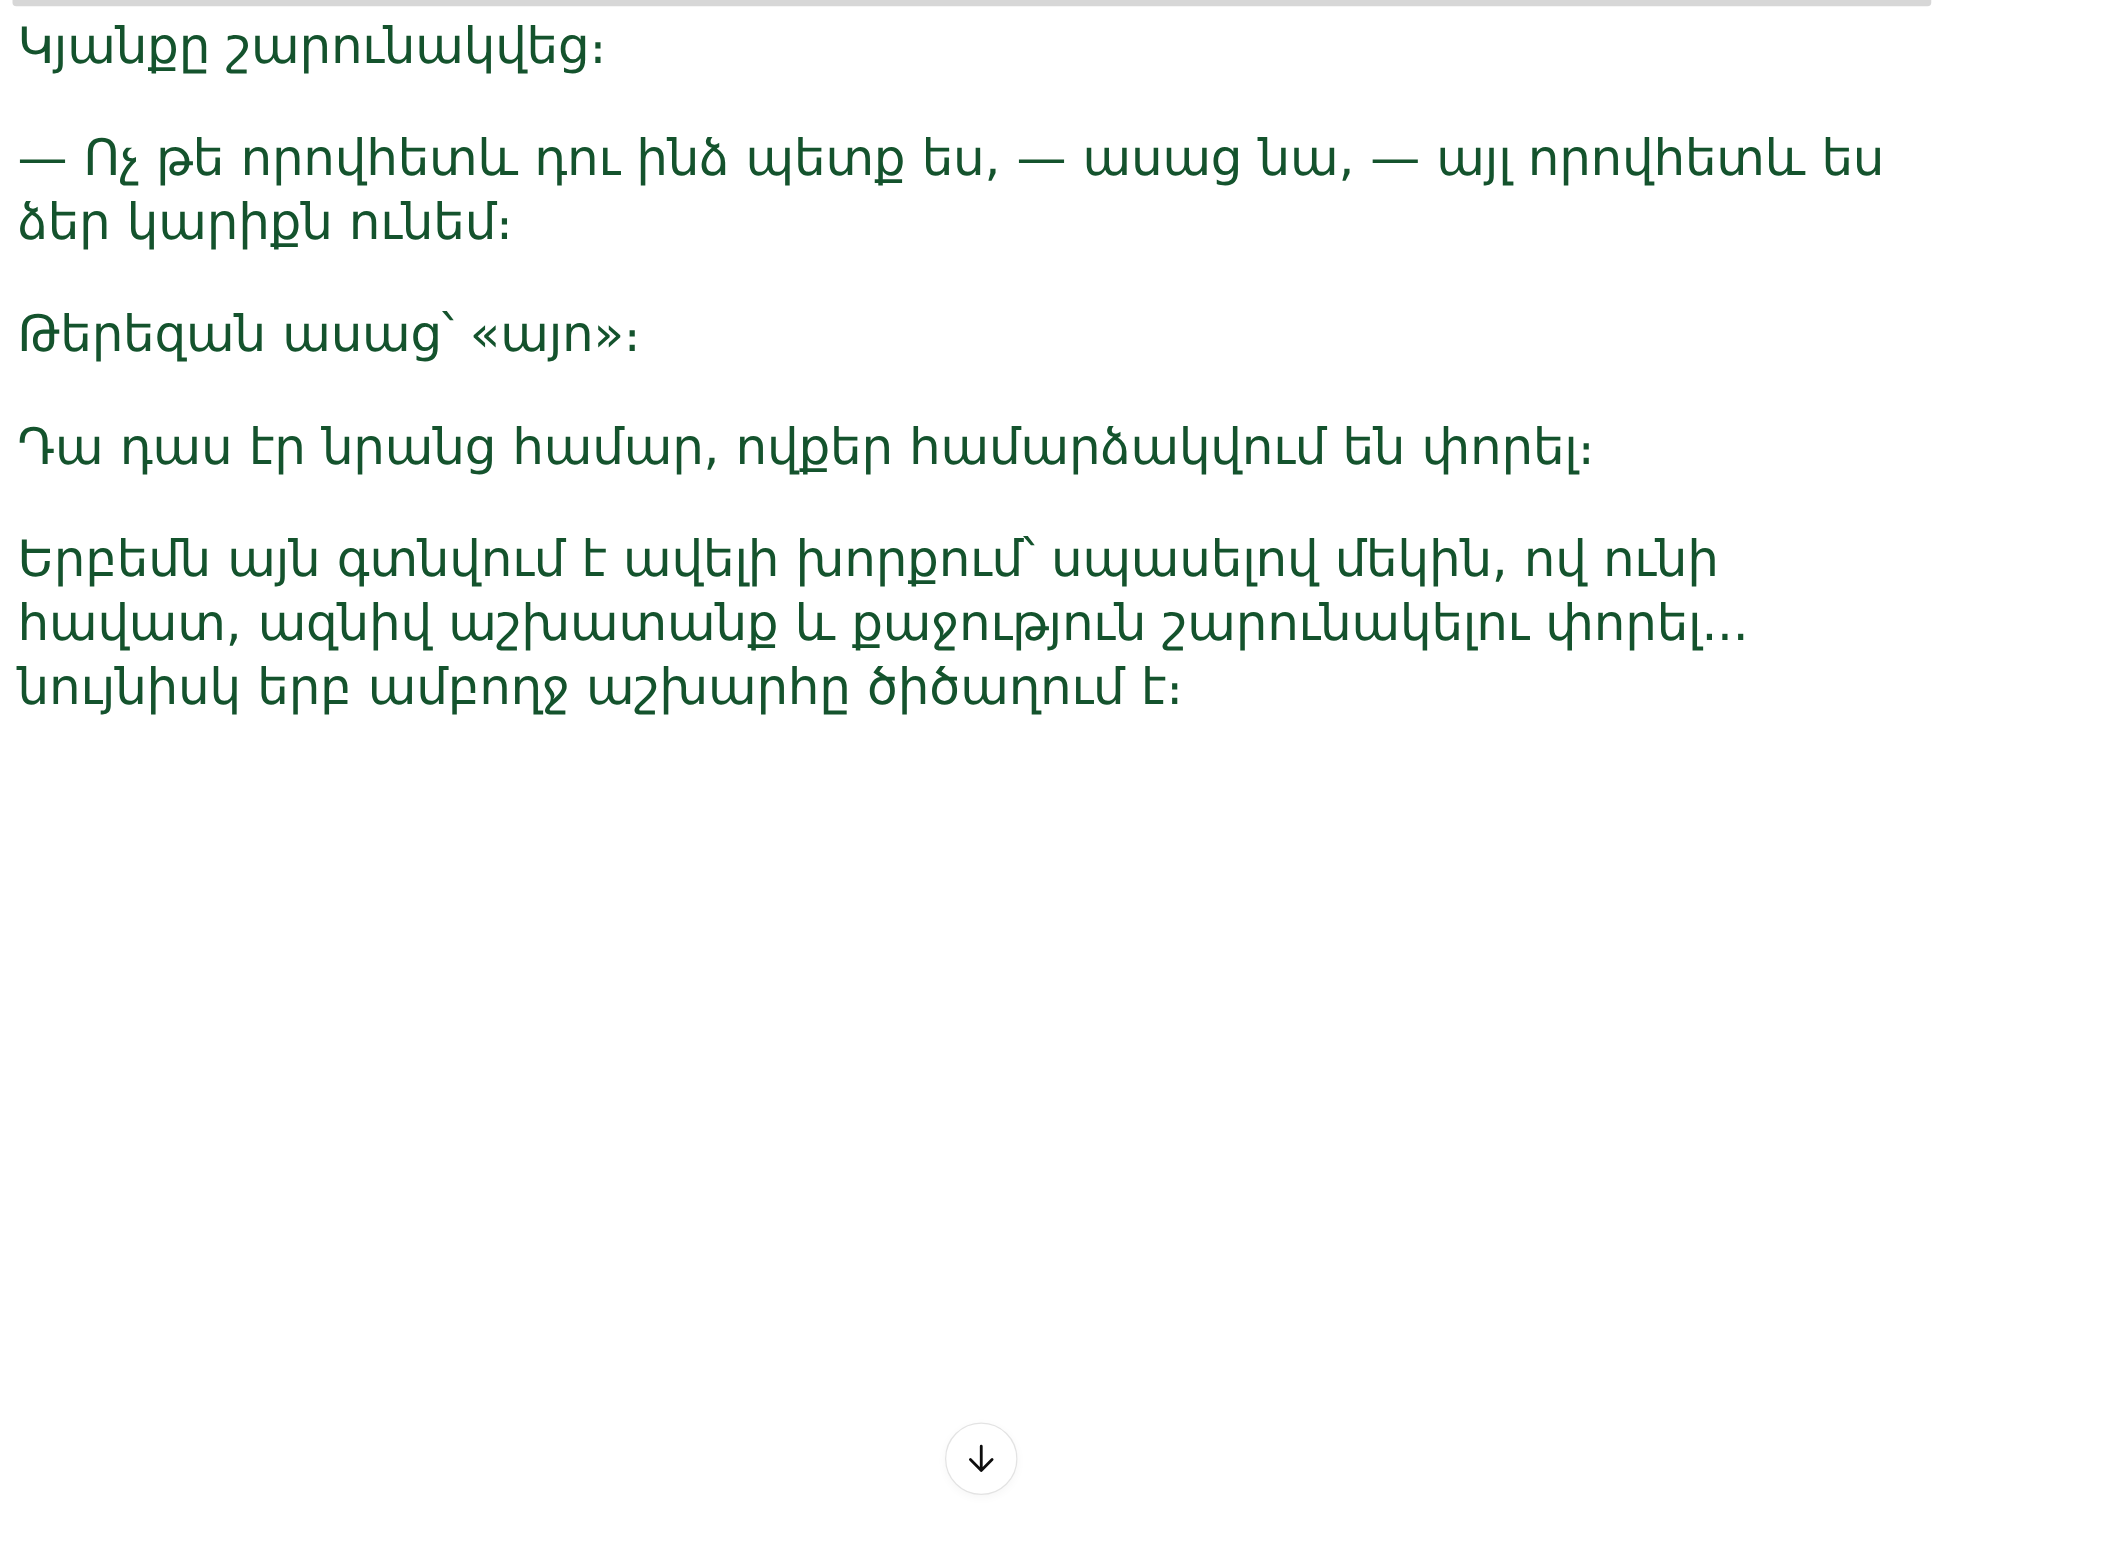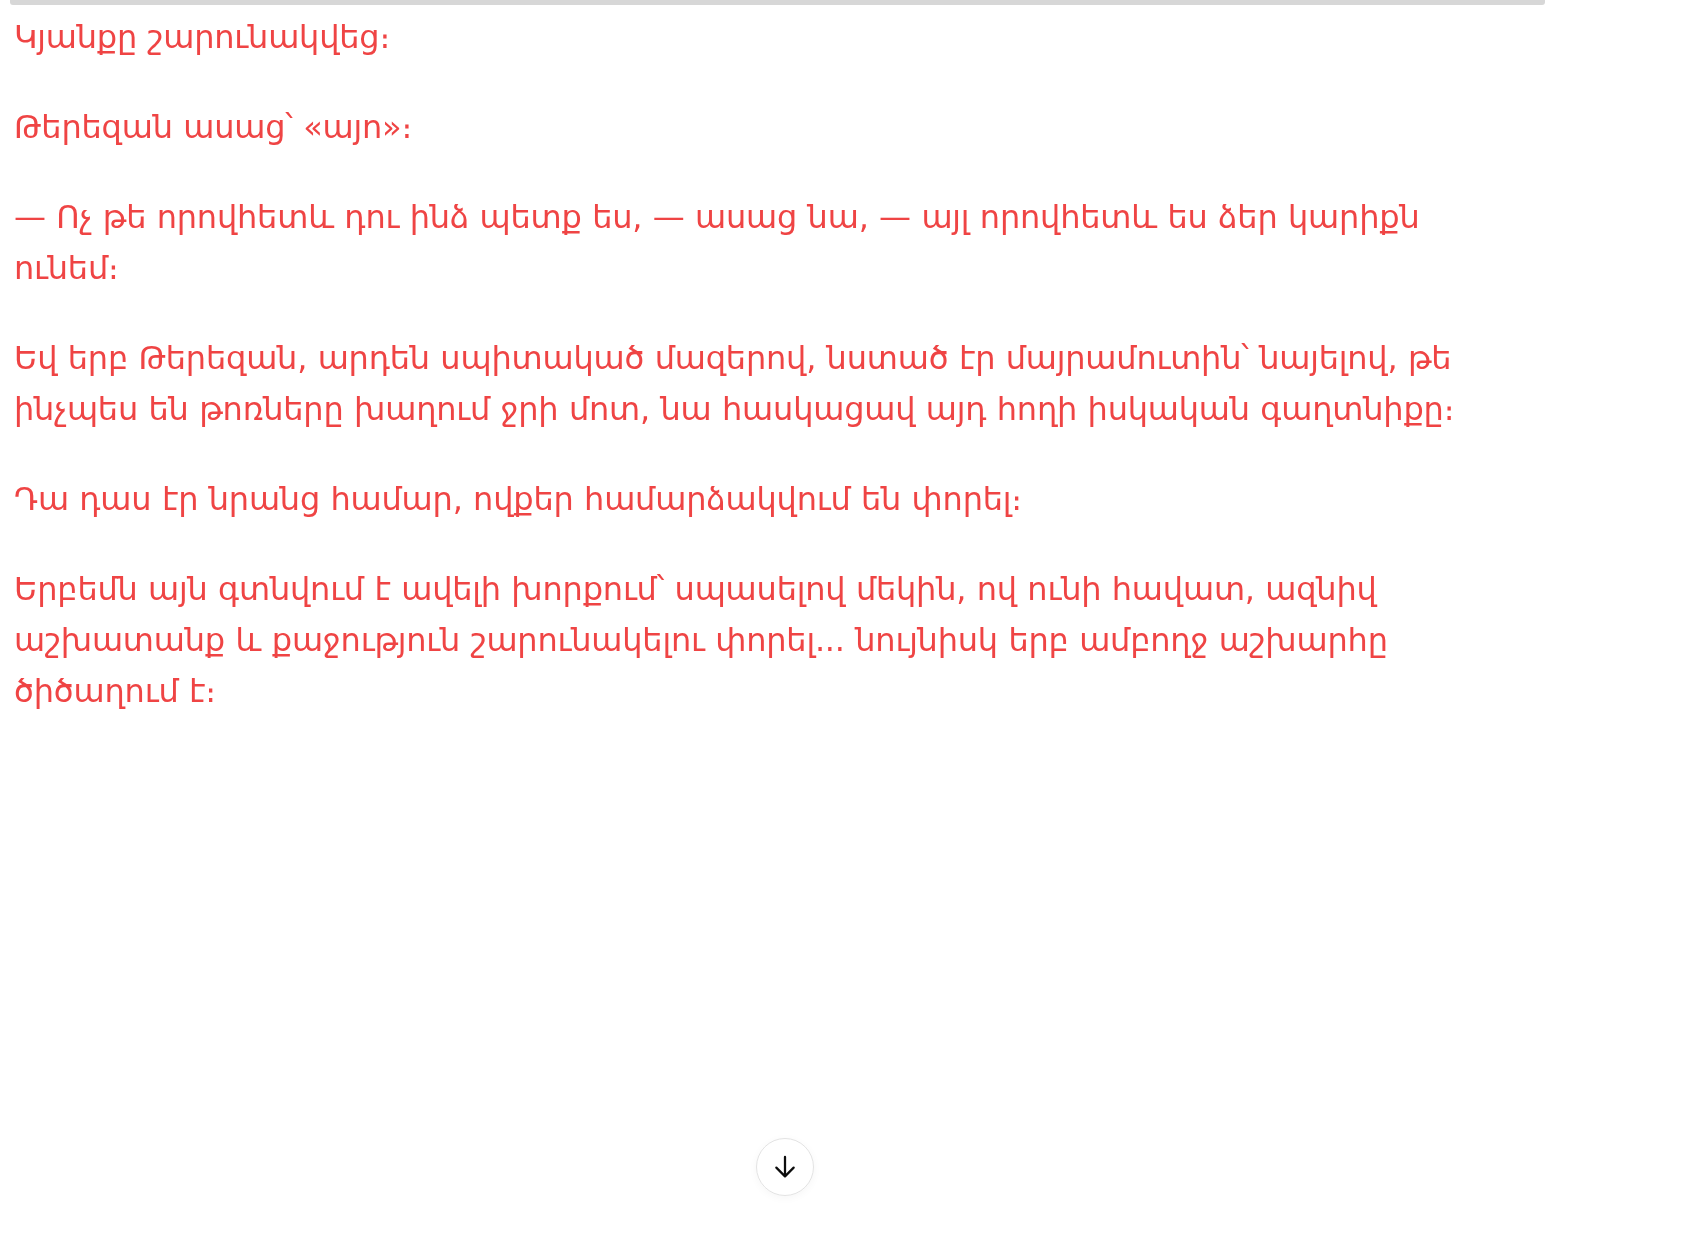--- a/index.html
+++ b/index.html
@@ -26,23 +26,23 @@
   .message {
     position: absolute;
     top: 0;
     left: 0;
     width: 1692px;
     box-sizing: border-box;
     padding: 12px 142px 0 14px;
   }
   .message p {
     margin: 0 16px 39px 0;
-    font-size: 32px;
+    font-size: 40px;
     line-height: 51px;
-    color: #ef4444;
+    color: #14532d;
     letter-spacing: -0.2px;
     word-spacing: 0.5px;
   }
   .scroll-btn {
     position: absolute;
     top: 1138px;
     left: 756px;
     width: 58px;
     height: 58px;
     border-radius: 50%;
@@ -60,23 +60,22 @@
     display: block;
   }
 </style>
 </head>
 <body>
 
 <div class="top-divider"></div>
 
 <div class="message">
   <p>Կյանքը շարունակվեց։</p>
+  <p>— Ոչ թե որովհետև դու ինձ պետք ես, — ասաց նա, — այլ որովհետև ես ձեր կարիքն ունեմ։</p>
   <p>Թերեզան ասաց՝ «այո»։</p>
-  <p>— Ոչ թե որովհետև դու ինձ պետք ես, — ասաց նա, — այլ որովհետև ես ձեր կարիքն ունեմ։</p>
-  <p>Եվ երբ Թերեզան, արդեն սպիտակած մազերով, նստած էր մայրամուտին՝ նայելով, թե ինչպես են թոռները խաղում ջրի մոտ, նա հասկացավ այդ հողի իսկական գաղտնիքը։</p>
   <p>Դա դաս էր նրանց համար, ովքեր համարձակվում են փորել։</p>
   <p>Երբեմն այն գտնվում է ավելի խորքում՝ սպասելով մեկին, ով ունի հավատ, ազնիվ աշխատանք և քաջություն շարունակելու փորել... նույնիսկ երբ ամբողջ աշխարհը ծիծաղում է։</p>
 </div>
 
 <button class="scroll-btn">
   <span>
     <svg width="32" height="32" viewBox="0 0 24 24">
       <path d="M12 4.5v14.5M5.5 12.5L12 19l6.5-6.5" fill="none" stroke="#0d0d0d" stroke-width="1.7" stroke-linecap="round" stroke-linejoin="round"></path>
     </svg>
   </span>

